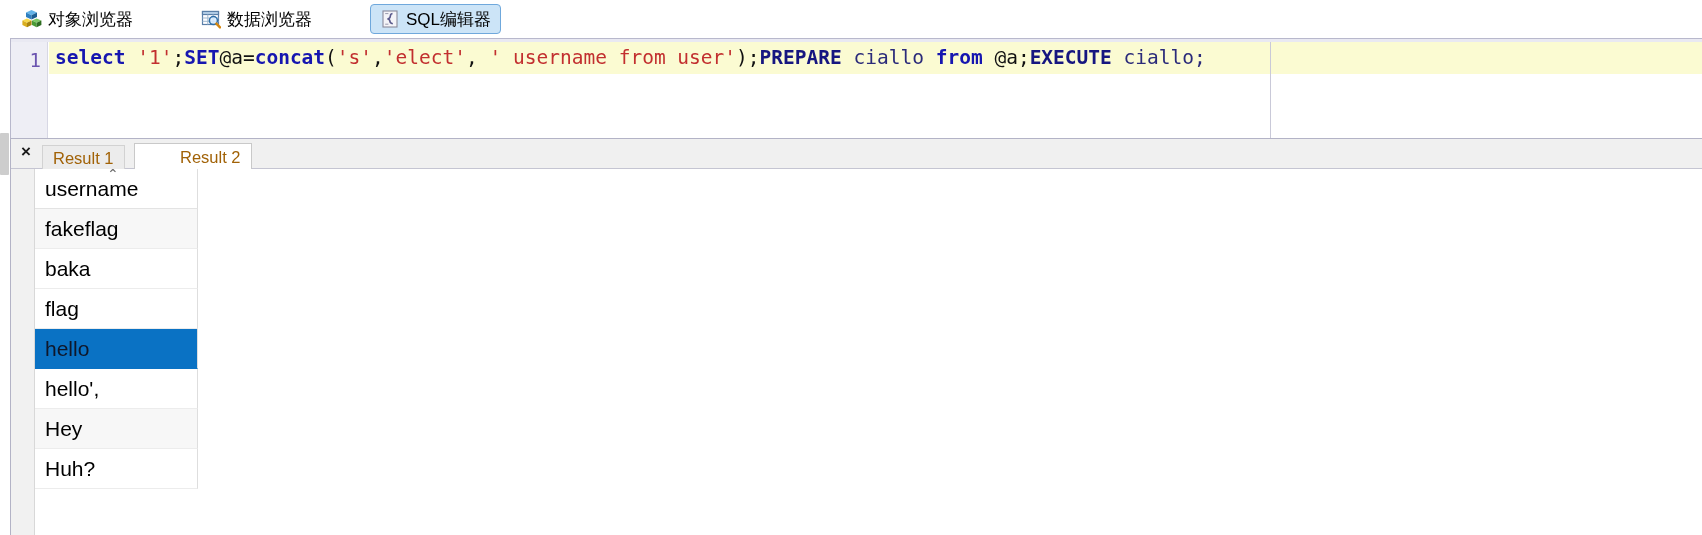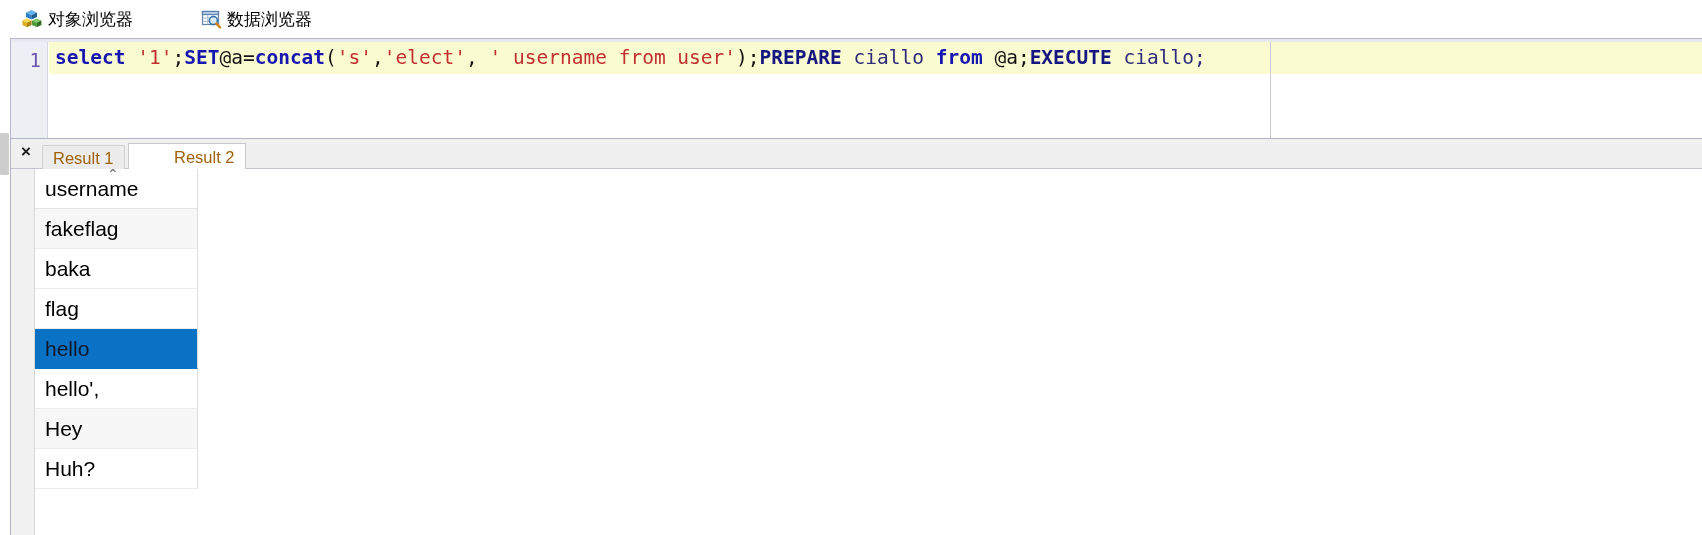--- a/index.html
+++ b/index.html
@@ -210,21 +210,21 @@
     border-top: 1px solid #d2d2d2;
   }
   .res-tab.active {
     background: #ffffff;
     border-left: 1px solid #c9c9c9;
     border-right: 1px solid #c9c9c9;
     border-top: 1px solid #c9c9c9;
     z-index: 3;
   }
   #res-tab-1 { left: 31px; }
-  #res-tab-2 { left: 117px; padding-left: 45px; }
+  #res-tab-2 { left: 123px; padding-left: 45px; }
 
   
   #grid {
     position: absolute;
     left: 0; top: 30px;
     width: 1692px;
     height: 366px;
     background: #ffffff;
   }
   #row-header-strip {
@@ -307,20 +307,31 @@
         <line x1="12.1" y1="5.5" x2="12.1" y2="15.5" stroke="#9fb8cf" stroke-width="1"></line>
         <line x1="1.5" y1="9" x2="17.5" y2="9" stroke="#9fb8cf" stroke-width="1"></line>
         <line x1="1.5" y1="12.3" x2="17.5" y2="12.3" stroke="#9fb8cf" stroke-width="1"></line>
         <circle cx="12.4" cy="11.6" r="4" fill="#d9ecff" fill-opacity="0.85" stroke="#2f6fa8" stroke-width="1.5"></circle>
         <line x1="15.4" y1="14.6" x2="19" y2="18.4" stroke="#d4860f" stroke-width="2.4" stroke-linecap="round"></line>
       </svg>
     </span>
     <span class="view-tab-label">数据浏览器</span>
   </div>
 
+  <div class="view-tab active" id="vtab2">
+    <span class="view-tab-icon">
+      <svg width="20" height="20" viewBox="0 0 20 20">
+        <rect x="3" y="2" width="14" height="16" fill="#f4f4f8" stroke="#8a8a9c" stroke-width="1.1"></rect>
+        <path d="M12.5 4.5 C8 5.5 13 8.5 7.5 10 C12.5 10.6 7 13.5 12.8 14.8" fill="none" stroke="#5a5a8c" stroke-width="1.6"></path>
+        <line x1="5.2" y1="4.6" x2="8.4" y2="4.6" stroke="#9a9aae" stroke-width="1"></line>
+        <line x1="5.2" y1="15.2" x2="8.4" y2="15.2" stroke="#9a9aae" stroke-width="1"></line>
+      </svg>
+    </span>
+    <span class="view-tab-label">SQL编辑器</span>
+  </div>
 
 </div>
 
 <div id="outer-scroll-track">
   <div id="outer-scroll-thumb"></div>
 </div>
 
 <div id="editor-wrap">
   <div id="editor-outer-border"></div>
   <div id="editor-topshade"></div>

